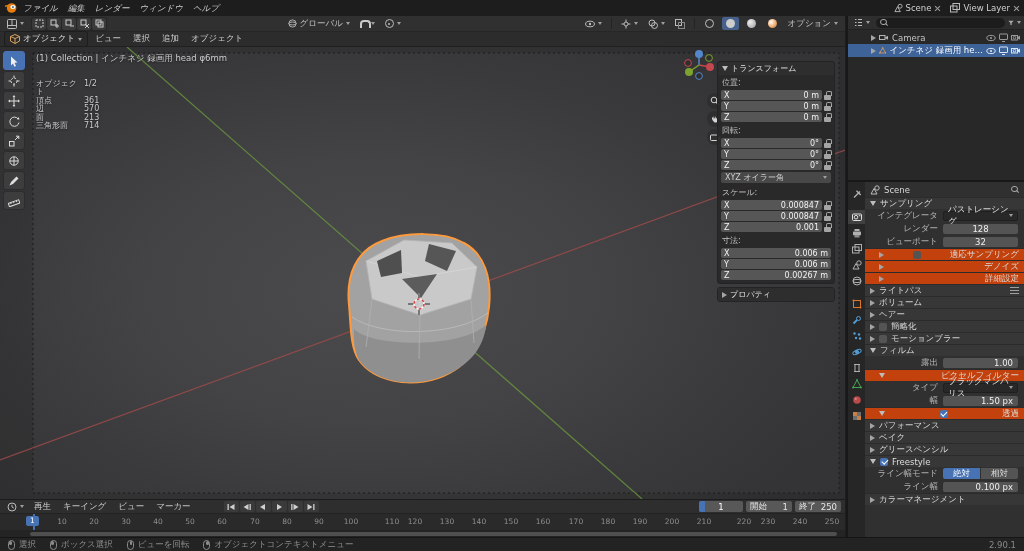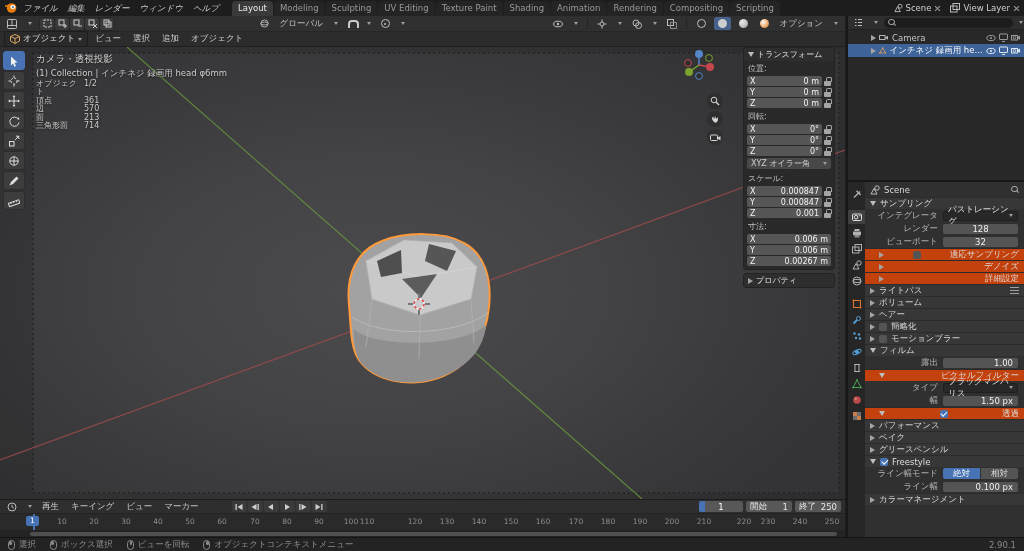--- a/index.html
+++ b/index.html
@@ -20,21 +20,21 @@
   .mini-x { position:relative; width:7px; height:7px; }
   .mini-x::before,.mini-x::after { content:""; position:absolute; left:3px; top:0; width:1px; height:7px; background:#9a9a9a; }
   .mini-x::before { transform:rotate(45deg);} .mini-x::after { transform:rotate(-45deg);}
 
   
   .main-left { position:absolute; top:16px; left:0; width:845px; height:521px; display:flex; flex-direction:column; }
   .hdr1 { height:16px; background:#303030; display:flex; align-items:center; gap:4px; padding:0 4px; border-bottom:1px solid #262626; }
   .hdr2 { height:15px; background:#2c2c2c; display:flex; align-items:center; gap:2px; padding:0 4px; border-bottom:1px solid #202020; }
   .hmenu { padding:0 5px; color:#cfcfcf; }
   .dropdown-btn { display:flex; align-items:center; gap:3px; background:#2a2a2a; border:1px solid #1d1d1d; border-radius:3px; padding:1px 5px; color:#dedede; }
-  .flat-dd { display:flex; align-items:center; gap:11px; padding:0 3px; }
+  .flat-dd { display:flex; align-items:center; gap:3px; padding:0 3px; }
   .icon-cluster { display:flex; gap:1px; background:#262626; border-radius:3px; padding:1px; }
   .ic { width:14px; height:12px; background:#3a3a3a; border-radius:2px; display:flex; align-items:center; justify-content:center; }
   .spacer { flex:1; }
   .sep { width:1px; height:11px; background:#242424; margin:0 2px; }
   .shbtn { width:17px; height:13px; display:flex; align-items:center; justify-content:center; border-radius:2px; }
   .shbtn.active { background:#47608c; }
   .sphere { width:9px; height:9px; border-radius:50%; }
   .sphere.wire { border:1px solid #c0c0c0; }
   .sphere.solid { background:#cdcdcd; }
   .sphere.mat { background:radial-gradient(circle at 35% 35%, #eee, #9a9a9a); }
@@ -70,21 +70,21 @@
   .vp-text { position:absolute; left:36px; top:6px; text-shadow:0 1px 2px rgba(0,0,0,.55); color:#d6d6d6; }
   .vp-text .t1 { font-size:9.5px; margin-bottom:2px; }
   .vp-text .t2 { font-size:8.5px; color:#cfcfcf; }
   .vp-stats { position:absolute; left:36px; top:33px; color:#c9c9c9; font-size:8px; text-shadow:0 1px 2px rgba(0,0,0,.5); }
   .srow { display:flex; line-height:8.4px; }
   .slbl { width:48px; }
   .gizmo { position:absolute; left:682px; top:1px; width:34px; height:34px; }
   .vp-btn { position:absolute; left:707px; width:16px; height:16px; border-radius:50%; background:rgba(25,25,25,.28); display:flex; align-items:center; justify-content:center; }
 
   
-  .npanel { position:absolute; top:0; right:10px; width:92px; font-size:8px; color:#cfcfcf; }
+  .npanel { position:absolute; top:14px; right:10px; width:118px; font-size:8px; color:#cfcfcf; }
   .np-box { background:rgba(40,40,40,.94); border:1px solid #232323; border-radius:3px; margin-bottom:3px; overflow:hidden; }
   .np-hdr { display:flex; align-items:center; gap:3px; height:13px; padding:0 4px; background:#2e2e2e; color:#e0e0e0; }
   .np-grouplbl { padding:2px 4px 1px; color:#c6c6c6; }
   .np-row { display:flex; align-items:center; gap:2px; margin:1px 3px; }
   .np-field { flex:1; height:10px; background:#565656; border-radius:2px; display:flex; align-items:center; padding:0 3px; color:#f2f2f2; }
   .np-field .val { margin-left:auto; }
   .np-dd { margin:2px 3px; height:11px; background:#484848; border-radius:2px; display:flex; align-items:center; padding:0 4px; gap:2px; }
   .np-dd .ar-d { margin-left:auto; }
 
   
@@ -161,32 +161,20 @@
           <ellipse cx="8.9" cy="5" rx="2.6" ry="1.9" fill="#fff"></ellipse>
           <ellipse cx="8.9" cy="5.1" rx="1.1" ry="0.8" fill="#2a4b7c"></ellipse>
           <path d="M1,4.2 L5.2,3.4" stroke="#e87d0d" stroke-width="1.4"></path>
         </svg>
     </span>
     <span class="menu">ファイル</span>
     <span class="menu">編集</span>
     <span class="menu">レンダー</span>
     <span class="menu">ウィンドウ</span>
     <span class="menu">ヘルプ</span>
-    <div class="tabs">
-      <span class="tab active">Layout</span>
-      <span class="tab">Modeling</span>
-      <span class="tab">Sculpting</span>
-      <span class="tab">UV Editing</span>
-      <span class="tab">Texture Paint</span>
-      <span class="tab">Shading</span>
-      <span class="tab">Animation</span>
-      <span class="tab">Rendering</span>
-      <span class="tab">Compositing</span>
-      <span class="tab">Scripting</span>
-    </div>
     <div class="tb-right">
       <div class="tb-widget">
         <svg class="mi" width="9" height="10" viewBox="0 0 10 10">
             <circle cx="6.8" cy="3" r="2.2" fill="none" stroke="#bbb"></circle>
             <path d="M1,9 L4,3.5 L7,9 Z" fill="none" stroke="#bbb"></path>
           </svg>
         <span>Scene</span>
         <span class="mini-x"></span>
       </div>
       <div class="tb-widget">
@@ -397,21 +385,20 @@
             <svg class="mi" width="12" height="12" viewBox="0 0 12 12">
               <g transform="rotate(-20 6 8)">
                 <rect x="0.5" y="6.5" width="11" height="3.5" rx="0.5" fill="none" stroke="#ddd"></rect>
                 <path d="M3,6.5 v1.5 M6,6.5 v1.5 M9,6.5 v1.5" stroke="#ddd"></path>
               </g>
             </svg>
           </span>
       </div>
 
       <div class="vp-text">
-        <div class="t1">カメラ・透視投影</div>
         <div class="t2">(1) Collection | インチネジ 録画用 head φ6mm</div>
       </div>
       <div class="vp-stats">
         <div class="srow">
             <span class="slbl">オブジェクト</span>
             <span>1/2</span>
           </div>
         <div class="srow">
             <span class="slbl">頂点</span>
             <span>361</span>
@@ -632,21 +619,21 @@
         <span class="tick" style="left:62px">10</span>
         <span class="tick" style="left:94px">20</span>
         <span class="tick" style="left:126px">30</span>
         <span class="tick" style="left:158px">40</span>
         <span class="tick" style="left:190px">50</span>
         <span class="tick" style="left:222px">60</span>
         <span class="tick" style="left:255px">70</span>
         <span class="tick" style="left:287px">80</span>
         <span class="tick" style="left:319px">90</span>
         <span class="tick" style="left:351px">100</span>
-        <span class="tick" style="left:367px">110</span>
+        <span class="tick" style="left:392px">110</span>
         <span class="tick" style="left:415px">120</span>
         <span class="tick" style="left:447px">130</span>
         <span class="tick" style="left:479px">140</span>
         <span class="tick" style="left:511px">150</span>
         <span class="tick" style="left:543px">160</span>
         <span class="tick" style="left:576px">170</span>
         <span class="tick" style="left:608px">180</span>
         <span class="tick" style="left:640px">190</span>
         <span class="tick" style="left:672px">200</span>
         <span class="tick" style="left:704px">210</span>

